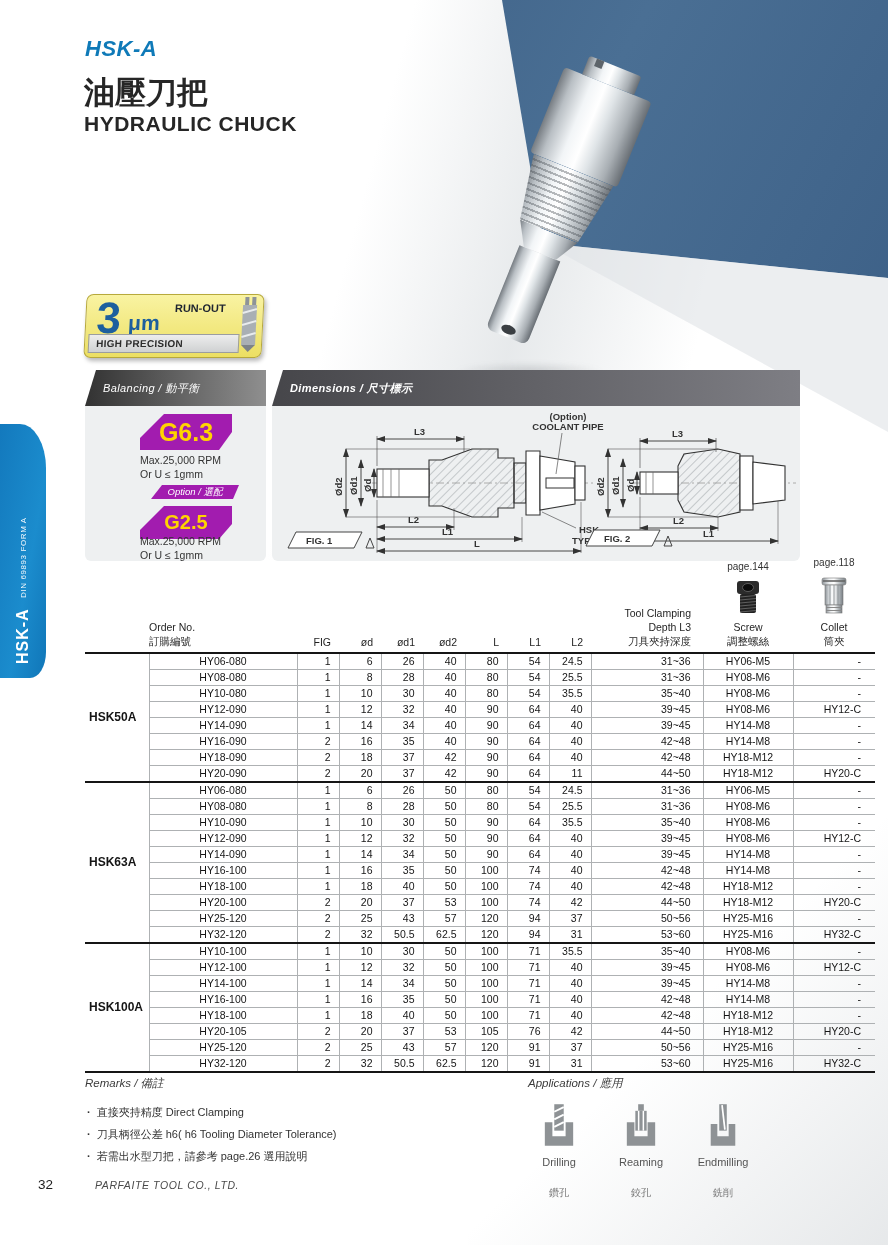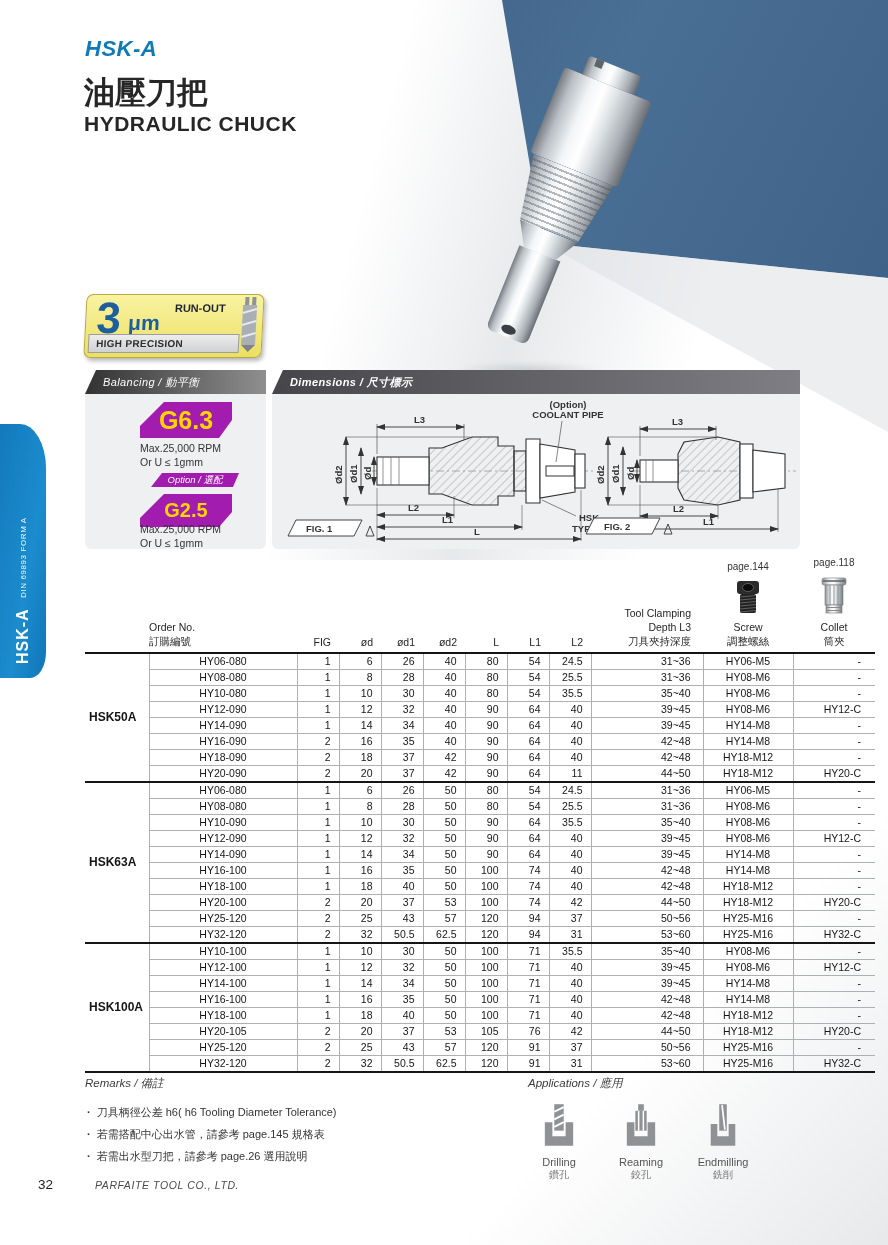--- a/index.html
+++ b/index.html
@@ -49,21 +49,21 @@
   .side-tab{position:absolute;left:0;top:424px;width:46px;height:254px;
     background:linear-gradient(100deg,#1379bd,#1b8ccd 60%,#1076b8);
     border-radius:0 26px 16px 0 / 0 44px 26px 0;display:flex;justify-content:center;}
   .side-tab .vt{writing-mode:vertical-rl;transform:rotate(180deg);display:flex;align-items:center;color:#fff;padding:14px 0;}
   .side-tab .s1{font-size:16px;font-weight:bold;letter-spacing:1px;}
   .side-tab .s2{font-size:8px;margin-top:10px;letter-spacing:.6px;opacity:.95;}
   
   .sec{position:absolute;top:370px;}
   .sec-bal{left:85px;width:181px;}
   .sec-dim{left:272px;width:528px;font-weight:bold;}
-  .sec-banner{height:24px;color:#fff;font-size:11px;font-style:italic;display:flex;align-items:center;
+  .sec-banner{height:36px;color:#fff;font-size:11px;font-style:italic;display:flex;align-items:center;
     padding-left:18px;letter-spacing:.4px;clip-path:polygon(11px 0,100% 0,100% 100%,0 100%);box-sizing:border-box;}
   .sec-bal .sec-banner{background:linear-gradient(90deg,#323232,#8f8f8f);}
   .sec-dim .sec-banner{background:linear-gradient(90deg,#46464a,#7e7e84);}
   .sec-body{height:155px;background:#eef0f1;border-radius:0 0 6px 6px;position:relative;}
   
   .gbadge{position:absolute;left:55px;width:92px;height:36px;background:#a21caf;color:#ffd400;
     display:flex;align-items:center;justify-content:center;font-size:25px;font-weight:bold;
     clip-path:polygon(24px 0,100% 0,100% 18px,calc(100% - 13px) 100%,0 100%,0 24px);}
   .g1{top:8px;}
   .g2{top:100px;height:33px;font-size:20px;}
@@ -105,21 +105,21 @@
   
   .blk-head{font-size:11.5px;font-style:italic;color:#3c3c3c;}
   .remarks{position:absolute;left:85px;top:1076px;width:420px;}
   .remarks ul{margin:10px 0 0 2px;padding:0;list-style:none;}
   .remarks li{font-size:11px;color:#333;line-height:22px;}
   .remarks li:before{content:"\00b7";font-weight:bold;margin-right:6px;}
   .apps{position:absolute;left:528px;top:1076px;width:260px;}
   .apps .row{display:flex;gap:20px;margin-top:12px;}
   .apps .item{width:62px;text-align:center;}
   .apps .lab1{font-size:11px;color:#555;margin-top:5px;}
-  .apps .lab2{font-size:10px;color:#777;margin-top:0;}
+  .apps .lab2{font-size:10px;color:#777;margin-top:18px;}
   
   .pageno{position:absolute;left:38px;top:1177px;font-size:13.5px;color:#1d1d1d;}
   .company{position:absolute;left:95px;top:1179px;font-size:10.5px;font-style:italic;color:#4a4a4a;letter-spacing:.6px;}
 </style>
 </head>
 <body>
 
 <div class="hero">
   <div class="hero-band"></div>
   <div class="hero-blue"></div>
@@ -713,22 +713,22 @@
         <td class="c8">53~60</td>
         <td class="c9">HY25-M16</td>
         <td class="c10">HY32-C</td>
       </tr>
     </tbody>
 </table>
 
 <div class="remarks">
   <div class="blk-head">Remarks / 備註</div>
   <ul>
+    <li>直接夾持精度 Direct Clamping</li>
     <li>刀具柄徑公差 h6( h6 Tooling Diameter Tolerance)</li>
-    <li>若需搭配中心出水管，請參考 page.145 規格表</li>
     <li>若需出水型刀把，請參考 page.26 選用說明</li>
   </ul>
 </div>
 
 <div class="apps">
   <div class="blk-head">Applications / 應用</div>
   <div class="row">
     <div class="item">
       <svg width="34" height="44" viewBox="0 0 36 46">
         <rect x="13" y="1" width="10" height="28" fill="#8e9295"></rect>

